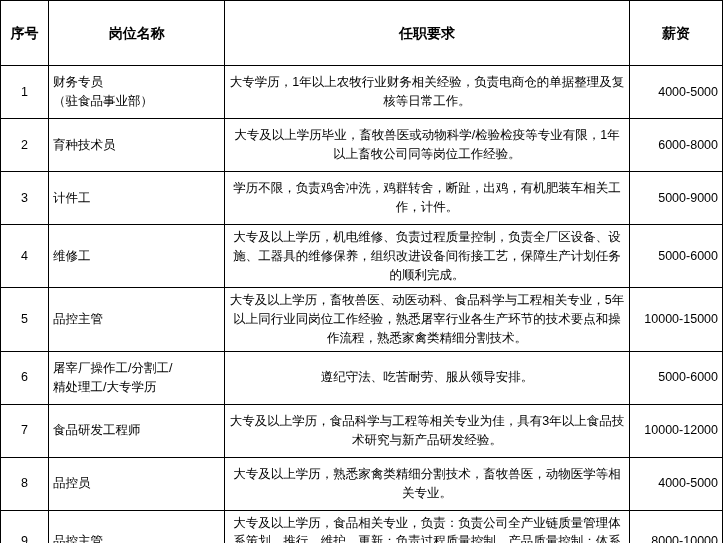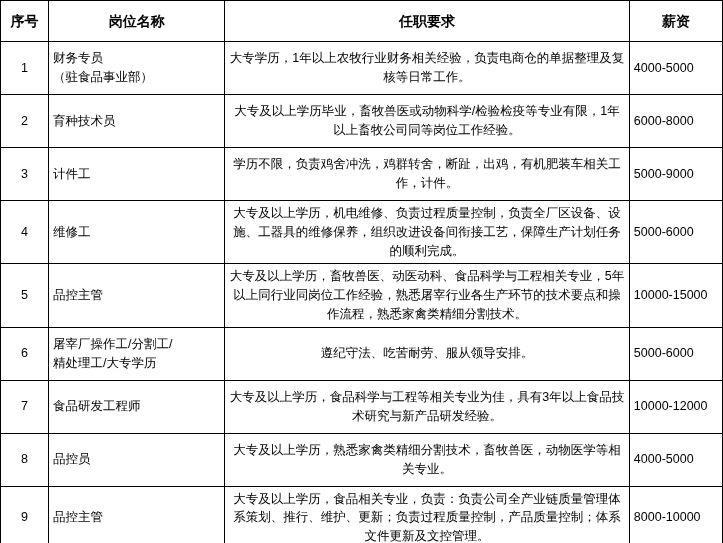--- a/index.html
+++ b/index.html
@@ -24,21 +24,21 @@
     padding: 3px 4px;
     vertical-align: middle;
     font-size: 12.5px;
     line-height: 1.5;
   }
   #job-table thead th {
     text-align: center;
     font-weight: bold;
     font-size: 14px;
     height: 32px;
-    padding: 4px 4px;
+    padding: 16px 4px;
   }
   .col-no    { width: 48px; }
   .col-title { width: 176px; }
   .col-req   { width: 404px; }
   .col-sal   { width: 93px; }
 
   td.cell-no {
     text-align: center;
     font-size: 12.5px;
   }
@@ -46,21 +46,21 @@
     text-align: left;
     font-size: 13px;
   }
   td.cell-title .line { display: block; }
   td.cell-req {
     text-align: center;
     font-size: 12.5px;
     letter-spacing: 0px;
   }
   td.cell-sal {
-    text-align: left;
+    text-align: right;
     font-size: 12.5px;
     white-space: nowrap;
   }
   tr.row-tall td { height: 46px; }
 </style>
 </head>
 <body>
 
 <table id="job-table">
   <colgroup>

